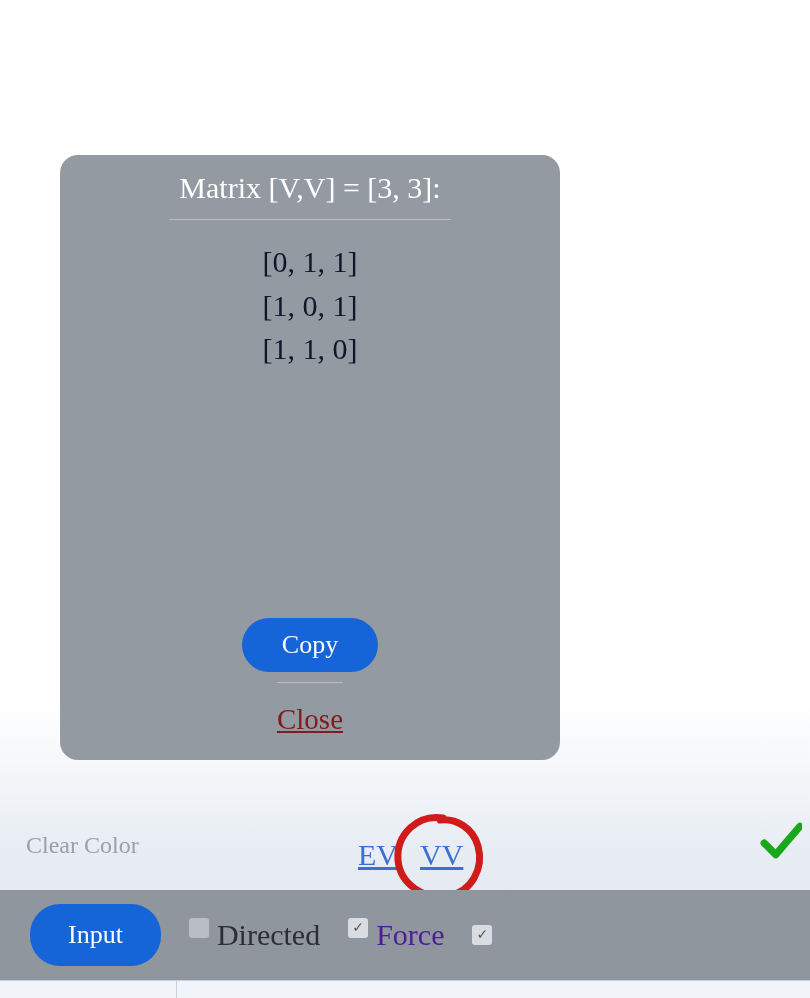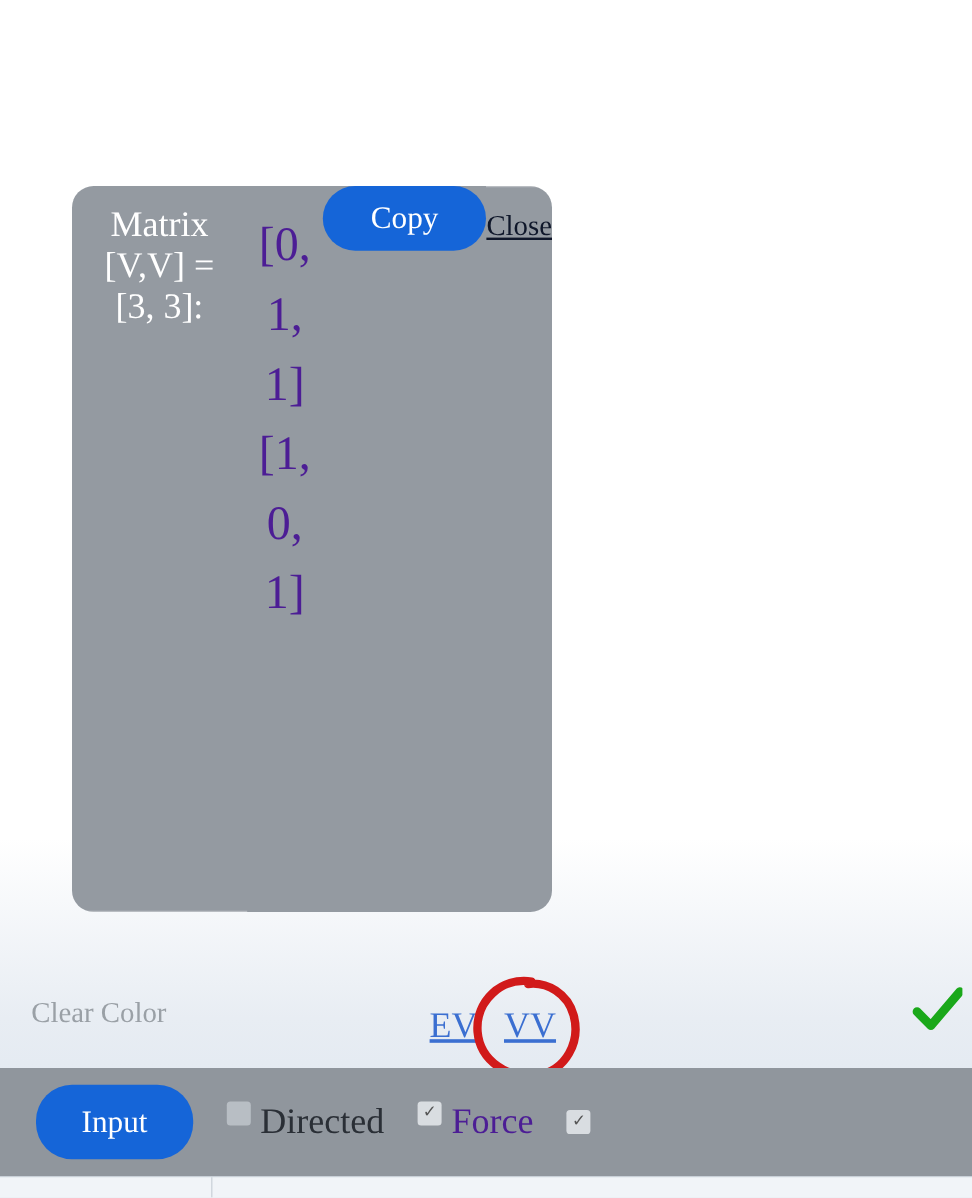--- a/index.html
+++ b/index.html
@@ -8,44 +8,45 @@
     font-family: Georgia, 'Times New Roman', serif;
     background: linear-gradient(to bottom, #ffffff 0%, #ffffff 70%, #e8edf3 85%, #dce5ef 100%);
     position: relative;
   }
 
   
   .modal {
     position: absolute;
     left: 60px;
     top: 155px;
-    width: 400px;
+    width: 500px;
     height: 605px;
     background: #949aa1;
     border-radius: 18px;
     display: flex;
-    flex-direction: row;
+    flex-direction: column;
     overflow: hidden;
+    align-items: center;
   }
   .modal-title {
     text-align: center;
     color: #fff;
     font-size: 30px;
     padding: 16px 10px 14px 10px;
     border-bottom: 1px solid rgba(255,255,255,0.35);
     font-weight: 400;
   }
   .matrix-body {
     flex: 1;
     padding: 20px 10px 0 10px;
     text-align: center;
   }
   .matrix-row {
-    color: #4c1d95;
-    font-size: 40px;
+    color: #0f172a;
+    font-size: 30px;
     line-height: 1.45;
   }
   .copy-wrap {
     text-align: center;
     padding: 0 0 10px 0;
   }
   .copy-btn {
     background: #1565d8;
     color: #fff;
     border: none;
@@ -54,22 +55,22 @@
     padding: 12px 40px;
     border-radius: 28px;
     cursor: pointer;
   }
   .close-wrap {
     border-top: 1px solid rgba(255,255,255,0.35);
     text-align: center;
     padding: 20px 0 24px 0;
   }
   .close-link {
-    color: #0f172a;
-    font-size: 24px;
+    color: #7f1d1d;
+    font-size: 29px;
     text-decoration: underline;
     cursor: pointer;
   }
 
   
   .clear-color {
     position: absolute;
     left: 26px;
     top: 832px;
     color: #9aa0a6;
@@ -170,20 +171,21 @@
   }
 </style>
 </head>
 <body>
 
 <div class="modal">
   <div class="modal-title">Matrix [V,V] = [3, 3]:</div>
   <div class="matrix-body">
     <div class="matrix-row">[0, 1, 1]</div>
     <div class="matrix-row">[1, 0, 1]</div>
+    <div class="matrix-row">[1, 1, 0]</div>
   </div>
   <div class="copy-wrap">
     <button class="copy-btn">Copy</button>
   </div>
   <div class="close-wrap">
     <span class="close-link">Close</span>
   </div>
 </div>
 
 <span class="clear-color">Clear Color</span>

